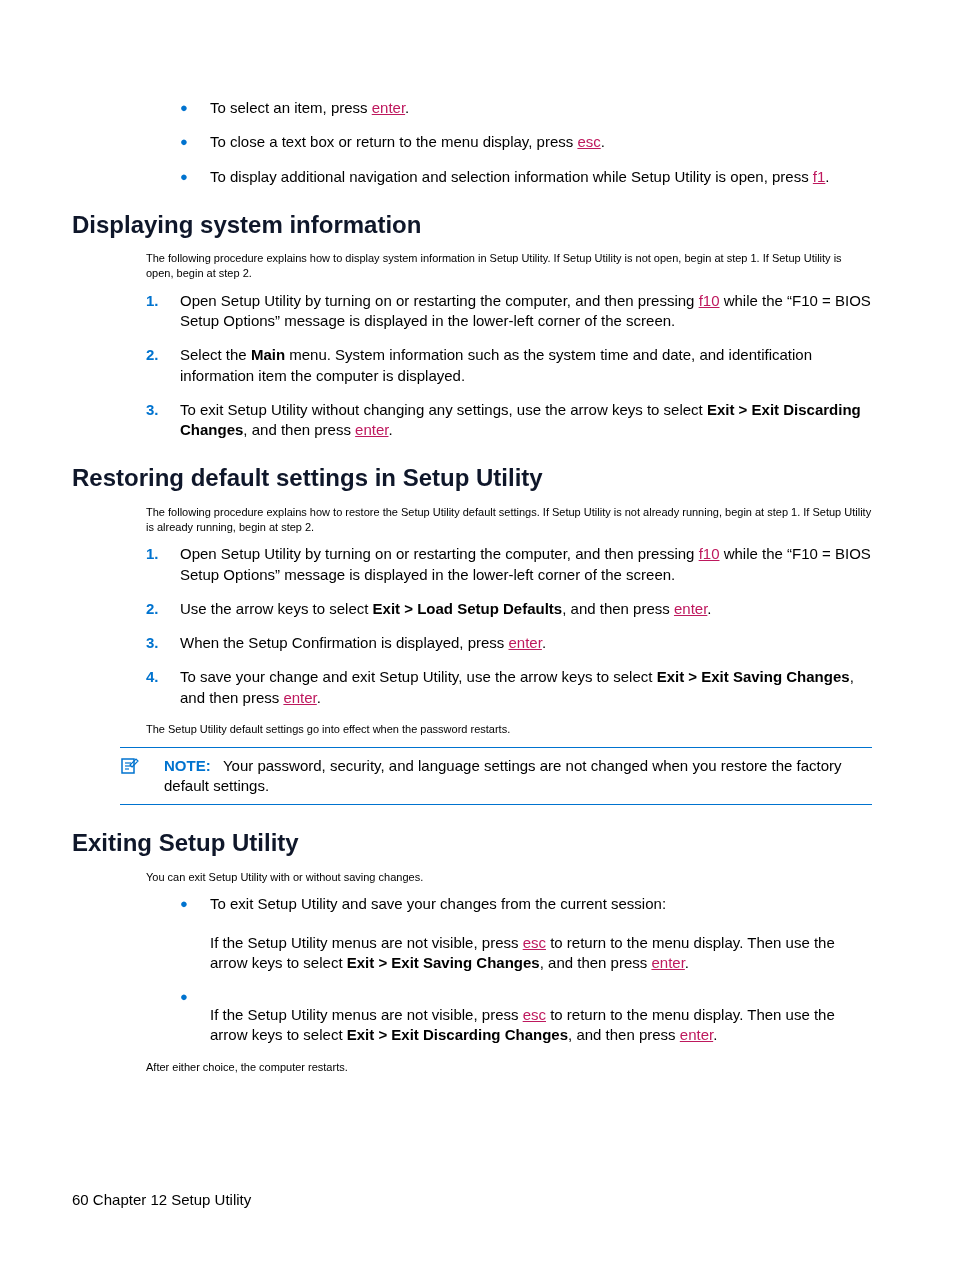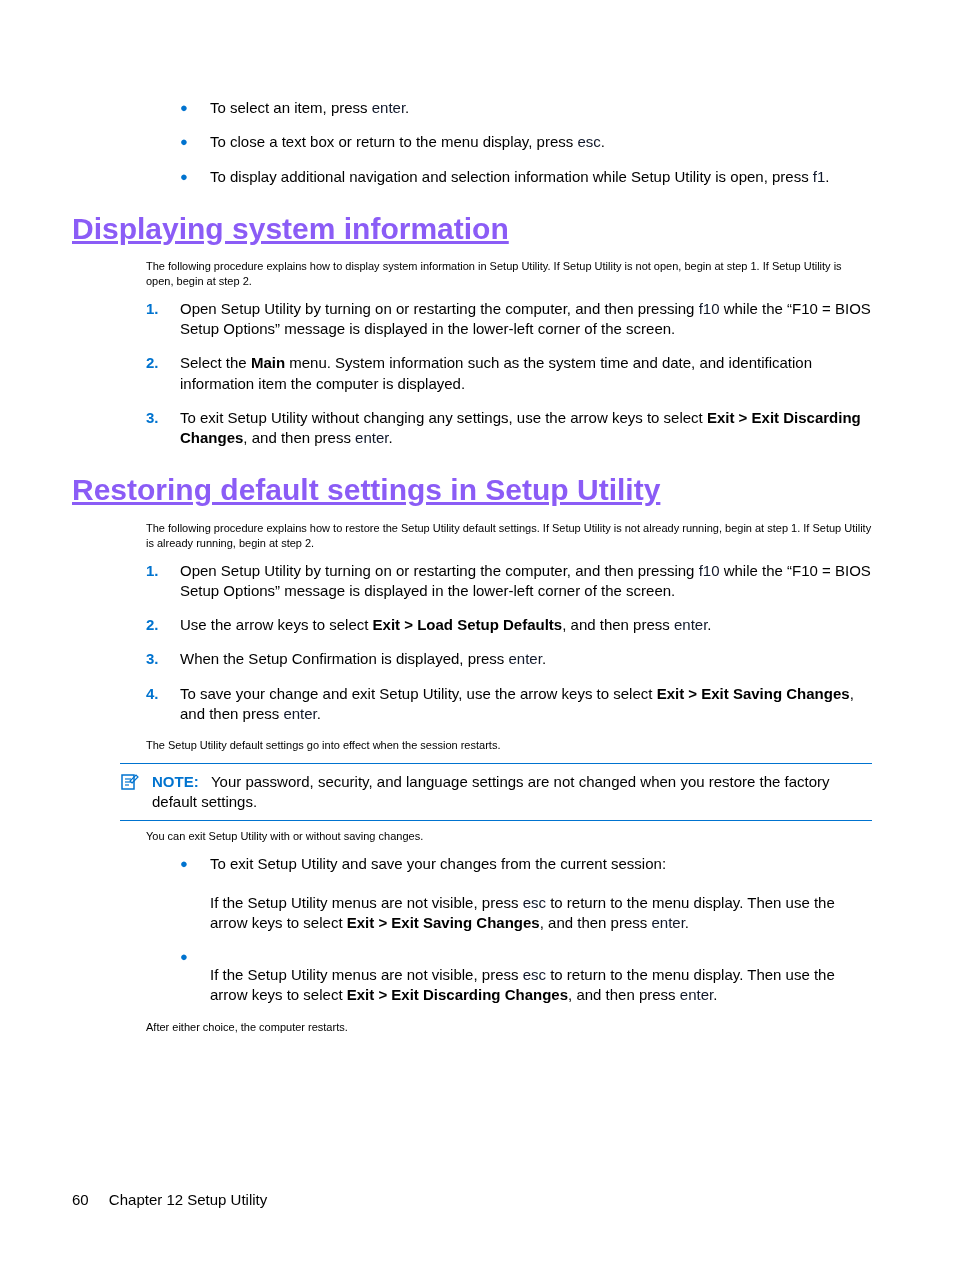--- a/index.html
+++ b/index.html
@@ -12,25 +12,24 @@
   }
   .page {
     box-sizing: border-box;
     width: 954px;
     min-height: 1270px;
     padding: 90px 82px 60px 72px;
     position: relative;
     line-height: 1.35;
   }
   h2.section {
-    color: #8b5cf6;
-    font-size: 30px;
+    color: #0f172a;
+    font-size: 24px;
     font-weight: bold;
     margin: 22px 0 10px 0;
-    text-decoration: underline;
   }
   p.body, li .body-text {
     font-size: 11px;
     margin: 0;
   }
   p.body { margin: 6px 0 10px 74px; }
   ul.bullets, ol.steps {
     margin: 4px 0 14px 74px;
     padding-left: 0;
     list-style: none;
@@ -50,47 +49,47 @@
     flex: 0 0 12px;
   }
   .num {
     color: #0073cf;
     font-weight: bold;
     font-size: 15px;
     min-width: 16px;
     flex: 0 0 16px;
   }
   .item-content { flex: 1 1 auto; }
-  .key { color: #0f172a; }
+  .key { color: #be185d; text-decoration: underline; }
   b { font-weight: bold; }
   .note-box {
     margin: 6px 0 8px 48px;
     border-top: 1px solid #0073cf;
     border-bottom: 1px solid #0073cf;
     padding: 8px 0 8px 0;
     display: flex;
-    gap: 12px;
+    gap: 24px;
     font-size: 15px;
   }
   .note-icon {
     color: #0073cf;
     font-size: 18px;
     line-height: 18px;
     flex: 0 0 20px;
     padding-top: 1px;
   }
   .note-content { flex: 1 1 auto; }
   .note-label { color: #0073cf; font-weight: bold; }
   .footer {
     position: absolute;
     bottom: 60px;
     left: 72px;
     font-size: 15px;
   }
-  .footer .pagenum { margin-right: 16px; }
+  .footer .pagenum { }
   .sub-para { margin-top: 18px; }
 </style>
 </head>
 <body>
 
 <div class="page">
 
   <ul class="bullets inner">
     <li>
       <span class="bullet-dot">●</span>
@@ -156,38 +155,39 @@
         <span>When the Setup Confirmation is displayed, press </span><span class="key">enter</span><span>.</span>
       </span>
     </li>
     <li>
       <span class="num">4.</span>
       <span class="item-content">
         <span>To save your change and exit Setup Utility, use the arrow keys to select </span><b>Exit &gt; Exit Saving Changes</b><span>, and then press </span><span class="key">enter</span><span>.</span>
       </span>
     </li>
   </ol>
-  <p class="body">The Setup Utility default settings go into effect when the session restarts.</p>
+  <p class="body">The Setup Utility default settings go into effect when the password restarts.</p>
 
   <div class="note-box">
     <span class="note-icon">
       <svg width="20" height="18" viewBox="0 0 20 18">
         <rect x="2" y="2" width="12" height="14" fill="none" stroke="#0073cf" stroke-width="1.5"></rect>
         <line x1="5" y1="6" x2="11" y2="6" stroke="#0073cf" stroke-width="1.2"></line>
         <line x1="5" y1="9" x2="11" y2="9" stroke="#0073cf" stroke-width="1.2"></line>
         <line x1="5" y1="12" x2="9" y2="12" stroke="#0073cf" stroke-width="1.2"></line>
         <path d="M12 10 L18 4 L16 2 L10 8 Z" fill="none" stroke="#0073cf" stroke-width="1.2"></path>
       </svg>
     </span>
     <span class="note-content">
       <span class="note-label">NOTE:</span>&nbsp;&nbsp;
       <span>Your password, security, and language settings are not changed when you restore the factory default settings.</span>
     </span>
   </div>
 
+  <h2 class="section">Exiting Setup Utility</h2>
   <p class="body">You can exit Setup Utility with or without saving changes.</p>
 
   <ul class="bullets inner">
     <li>
       <span class="bullet-dot">●</span>
       <span class="item-content">
         <span>To exit Setup Utility and save your changes from the current session:</span>
         <div class="sub-para">
           <span>If the Setup Utility menus are not visible, press </span><span class="key">esc</span><span> to return to the menu display. Then use the arrow keys to select </span><b>Exit &gt; Exit Saving Changes</b><span>, and then press </span><span class="key">enter</span><span>.</span>
         </div>

